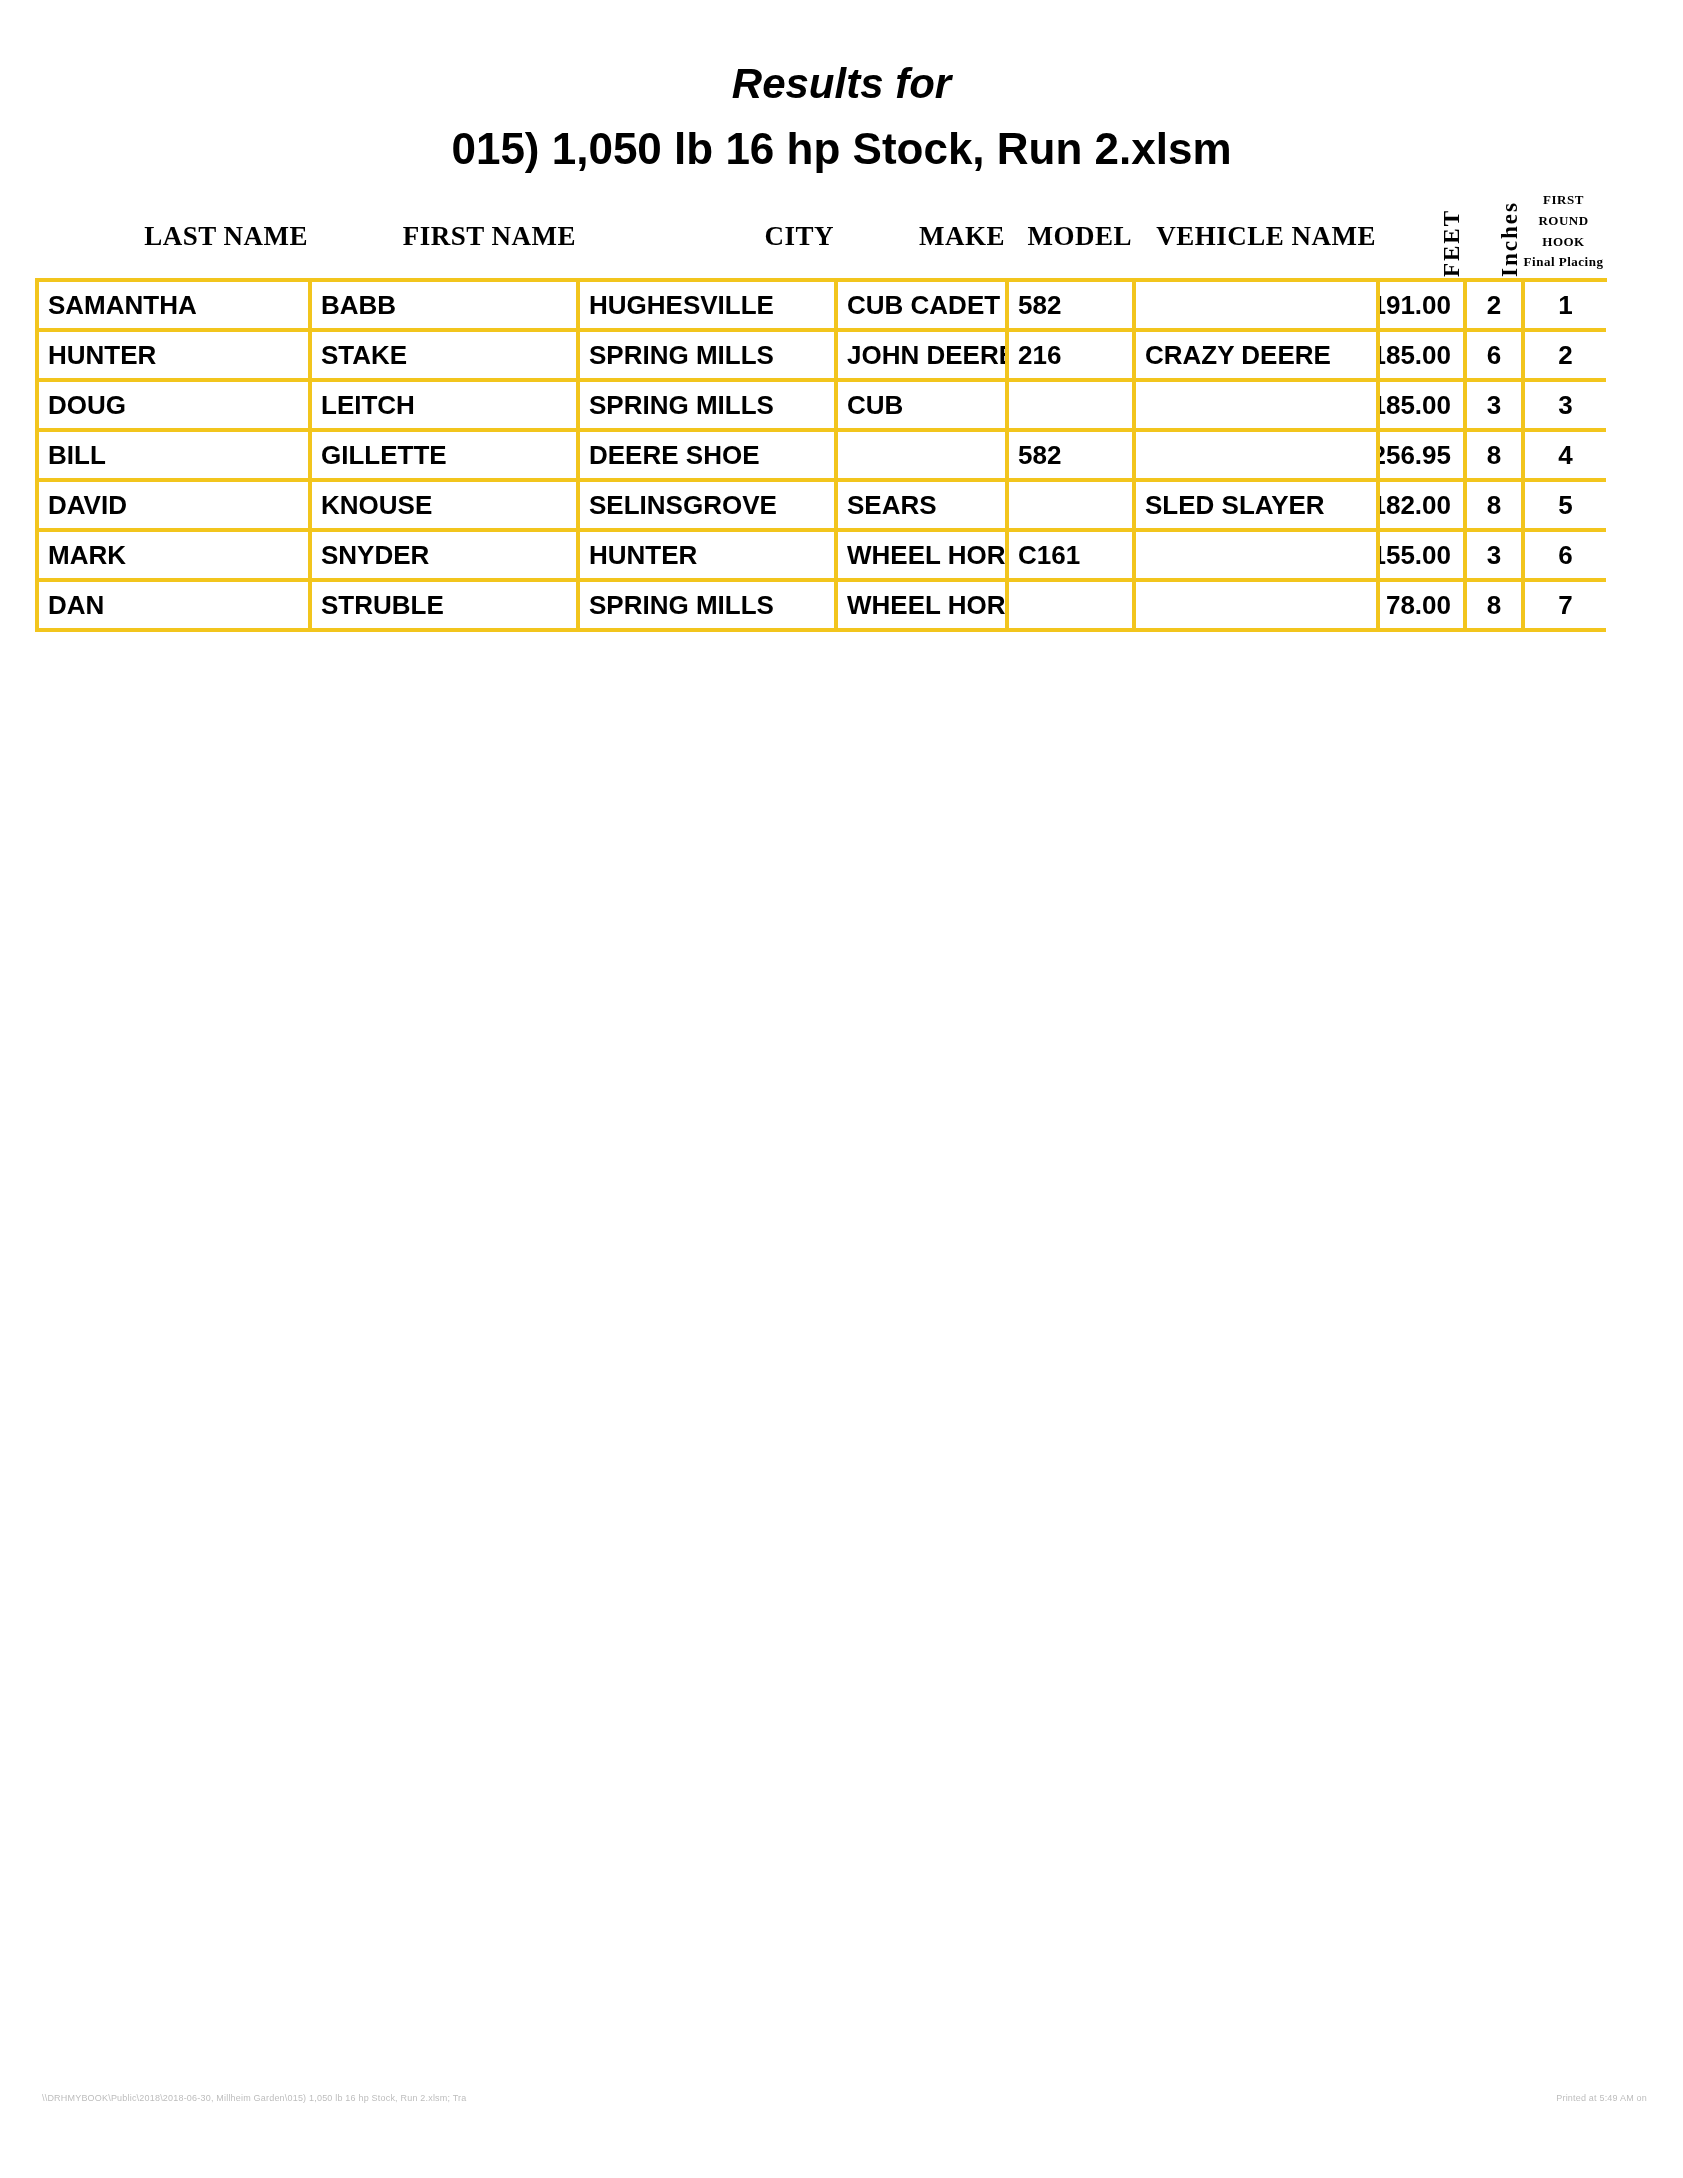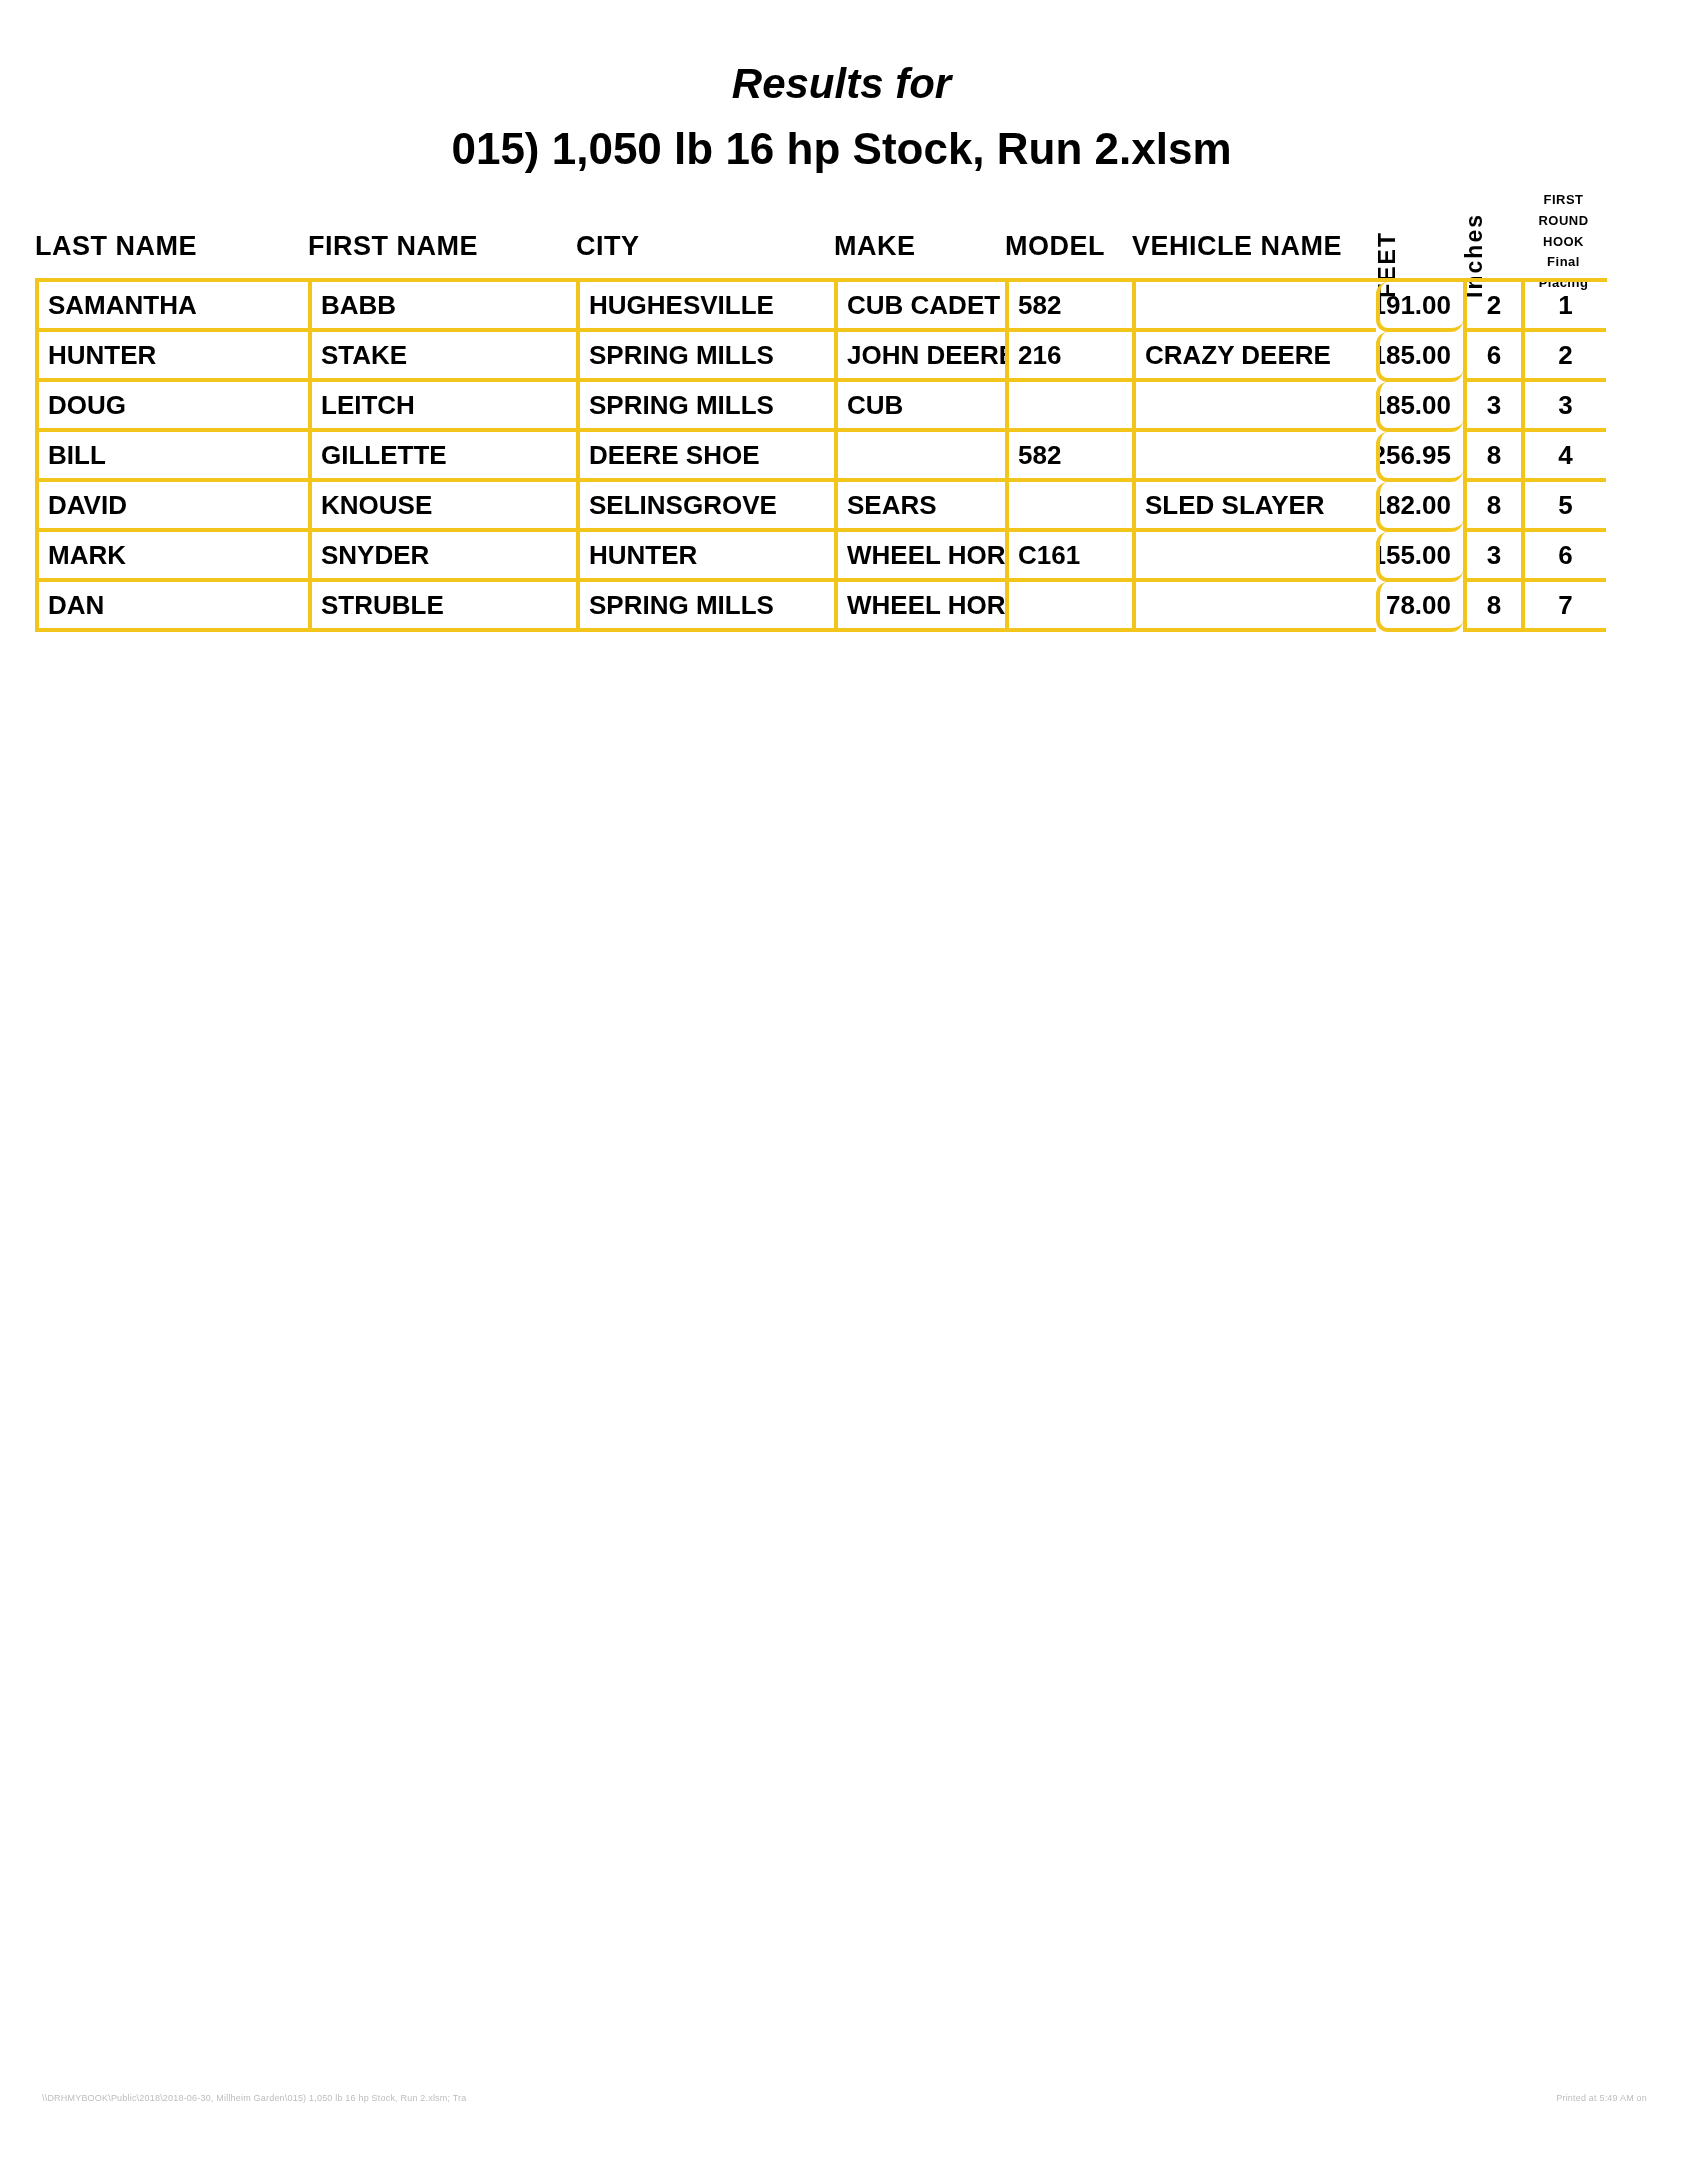--- a/index.html
+++ b/index.html
@@ -14,22 +14,22 @@
   .title-line1{font-size:42px;font-weight:bold;line-height:1.1;font-style:italic;}
   .title-line2{font-size:44px;font-weight:bold;line-height:1.1;margin-top:18px;}
 
   
   .hdr{
     position:absolute;left:35px;top:190px;width:1572px;height:91px;
     display:grid;
     grid-template-columns:273px 268px 258px 171px 127px 244px 87px 58px 85px;
   }
   .hdr-cell{
-    display:flex;align-items:center;justify-content:flex-start;
-    font-weight:bold;font-size:27px;letter-spacing:0.5px;
+    display:flex;align-items:center;justify-content:flex-end;
+    font-weight:bold;font-size:27px;letter-spacing:0.5px;font-family:Liberation Serif, serif;
   }
   .hdr-cell.vert{align-items:flex-end;padding-bottom:6px;}
   .vlabel{
     writing-mode:vertical-rl;transform:rotate(180deg);
     font-size:23px;font-weight:bold;letter-spacing:2px;line-height:1;
   }
   .hdr-cell.hook{align-items:flex-end;padding-bottom:10px;}
   .hook-lines{text-align:center;font-weight:bold;font-size:13px;line-height:1.6;}
 
   
@@ -44,21 +44,21 @@
     box-sizing:border-box;
     border-left:4px solid var(--gold);
     border-bottom:4px solid var(--gold);
     display:flex;align-items:center;
     font-weight:bold;font-size:26px;
     padding:0 8px;white-space:nowrap;overflow:hidden;
   }
   .cell.first_name,.cell.last_name,.cell.city,.cell.make,.cell.model,.cell.vehicle_name{
     justify-content:flex-start;padding-left:9px;
   }
-  .cell.feet{justify-content:flex-end;padding-right:12px;border-radius:12px;}
+  .cell.feet{justify-content:flex-end;padding-right:12px;}
   .cell.inches,.cell.placing{justify-content:center;}
   .cell.placing{border-right:none;}
 
   .footer-left{
     position:absolute;left:42px;top:2093px;
     font-size:9px;color:#bdbdbd;letter-spacing:0.2px;white-space:nowrap;
   }
   .footer-right{
     position:absolute;right:36px;top:2093px;
     font-size:9px;color:#bdbdbd;letter-spacing:0.2px;white-space:nowrap;

